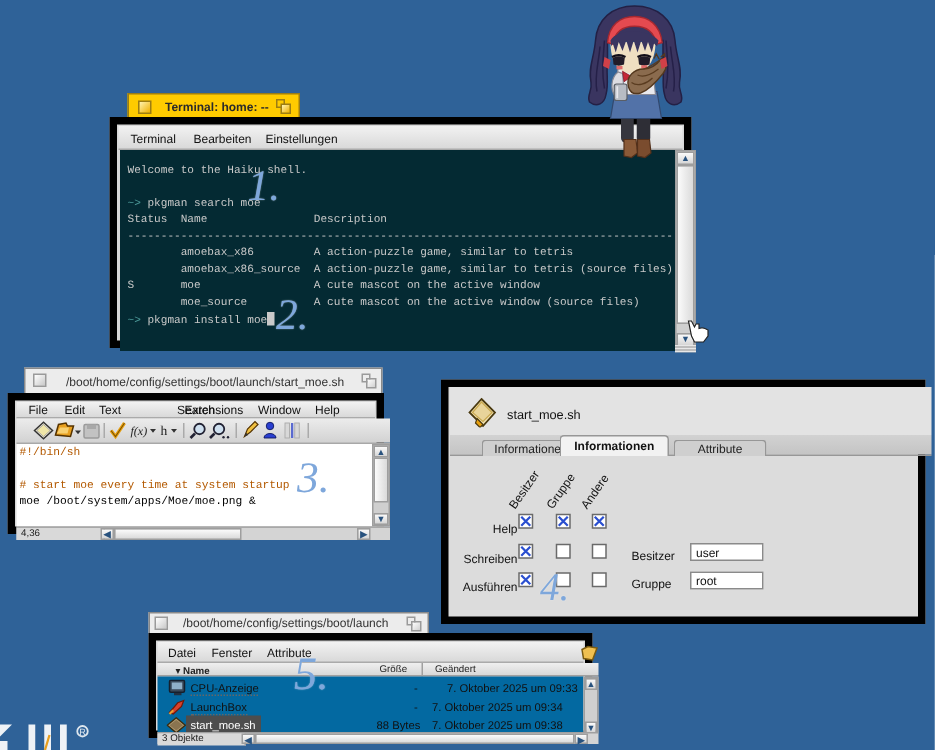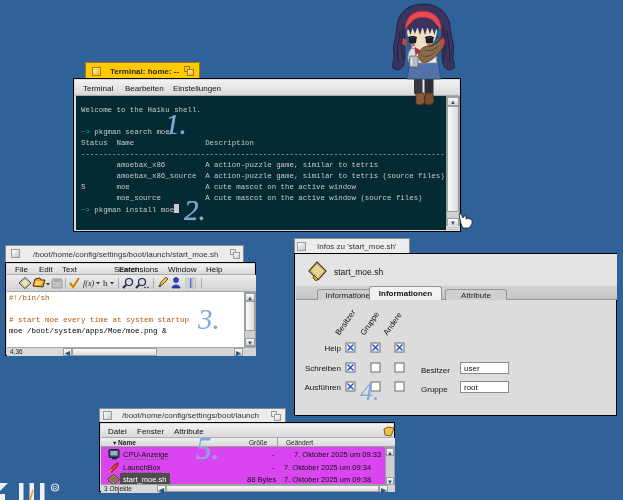--- a/index.html
+++ b/index.html
@@ -12,21 +12,21 @@
   .tab.active{background:#FFCB00;border:1px solid #9c7d13;}
   .closebox{position:absolute;width:9px;height:9px;background:linear-gradient(135deg,#ffffff,#c8c8c8);
     border:1px solid #9a9a9a;box-sizing:border-box;}
   .tab.active .closebox{background:linear-gradient(135deg,#fff3b0,#f0b000);border:1px solid #9c7d13;}
   .zoombox{position:absolute;width:10px;height:10px;}
   .ztl{position:absolute;left:0;top:0;width:6px;height:6px;border:1px solid #9a9a9a;background:#ECECEC;box-sizing:border-box;}
   .zbr{position:absolute;left:3px;top:3px;width:7px;height:7px;border:1px solid #9a9a9a;background:linear-gradient(135deg,#ffffff,#d0d0d0);box-sizing:border-box;}
   .tab.active .ztl{border-color:#9c7d13;background:#FFCB00;}
   .tab.active .zbr{border-color:#9c7d13;background:linear-gradient(135deg,#fff3b0,#f0b000);}
   .ttl{position:absolute;font-size:8px;font-weight:bold;color:#2a2a2a;white-space:nowrap;}
-  .body{position:absolute;background:#D8D8D8;border:1px solid #000000;box-sizing:border-box;}
+  .body{position:absolute;background:#D8D8D8;border:5px solid #000000;box-sizing:border-box;}
   .menubar{position:absolute;left:1px;right:1px;background:linear-gradient(#f2f2f2,#d9d9d9);
     border-bottom:1px solid #aaa;box-sizing:border-box;}
   .mi{position:absolute;font-size:8.5px;color:#111;white-space:nowrap;}
   
   .vsb{position:absolute;background:#cfcfcf;border:1px solid #9e9e9e;box-sizing:border-box;}
   .sbtn{position:absolute;background:linear-gradient(#fafafa,#d6d6d6);border:1px solid #9e9e9e;
     box-sizing:border-box;font-size:6px;color:#28527e;text-align:center;line-height:8px;font-weight:bold;}
   .sthumb{position:absolute;background:linear-gradient(90deg,#fbfbfb,#dadada);border:1px solid #9e9e9e;box-sizing:border-box;}
   .sthumbh{position:absolute;background:linear-gradient(#fbfbfb,#dadada);border:1px solid #9e9e9e;box-sizing:border-box;}
   
@@ -65,21 +65,21 @@
 <span style="color:#4b9797">~&gt;</span> pkgman install moe<span style="display:inline-block;width:4.5px;height:9px;background:#c9c9c9;vertical-align:-1.5px;"></span></div>
 
     <div class="vsb" style="left:372px;top:17px;width:14px;height:130px;">
       <div class="sbtn" style="left:0px;top:0px;width:12px;height:9px;">▲</div>
       <div class="sthumb" style="left:0px;top:9px;width:12px;height:106px;"></div>
       <div class="sbtn" style="left:0px;top:121px;width:12px;height:9px;">▼</div>
     </div>
     <div class="abs" style="left:372px;top:147px;width:14px;height:5px;background:repeating-linear-gradient(#e8e8e8 0 1px,#bdbdbd 1px 2px);"></div>
   </div>
 
-  <div class="tab" style="left:5px;top:245px;width:239px;height:29px;">
+  <div class="tab" style="left:16px;top:245px;width:239px;height:29px;">
     <div class="closebox" style="left:5px;top:3px;"></div>
     <div class="ttl" style="left:27px;top:4px;font-weight:normal;color:#333;">/boot/home/config/settings/boot/launch/start_moe.sh</div>
     <div class="zoombox" style="right:3px;top:3px;">
         <div class="ztl"></div>
         <div class="zbr"></div>
       </div>
   </div>
   <div class="body" style="left:5px;top:262px;width:251px;height:94px;">
     <div class="menubar" style="top:1px;height:11px;">
       <div class="mi" style="left:8px;top:1px;font-size:8px;">File</div>
@@ -148,24 +148,20 @@
     </div>
 
     <div class="abs" style="left:1px;top:84px;width:249px;height:9px;background:#d4d4d4;border-top:1px solid #a8a8a8;box-sizing:border-box;">
       <div class="abs" style="left:0;top:0;width:55px;height:8px;background:#d9d9d9;border-right:1px solid #9e9e9e;font-size:6.5px;color:#222;padding-left:3px;">4,36</div>
       <div class="sbtn" style="left:56px;top:0;width:9px;height:8px;">◀</div>
       <div class="sthumbh" style="left:65px;top:0;width:85px;height:8px;"></div>
       <div class="sbtn" style="left:227px;top:0;width:9px;height:8px;">▶</div>
     </div>
   </div>
 
-  <div class="tab" style="left:294px;top:238px;width:116px;height:15px;">
-    <div class="closebox" style="left:2px;top:3px;"></div>
-    <div class="ttl" style="left:22px;top:3px;font-weight:normal;color:#333;">Infos zu 'start_moe.sh'</div>
-  </div>
   <div class="body" style="left:294px;top:253px;width:323px;height:163px;background:#dcdcdc;">
 
     <div class="abs" style="left:1px;top:0;width:321px;height:32px;background:#e3e3e3;"></div>
     <svg class="abs" style="left:13px;top:7px;" width="19" height="20" viewBox="0 0 19 20">
       <polygon points="9,1 18,10 10,19 1,10" fill="#f0e0b0" stroke="#4a3a10" stroke-width="1.2"></polygon>
       <polygon points="9,3 16,10 10,16 3,10" fill="#e8d49a" stroke="#c8a850" stroke-width="0.8"></polygon>
       <polygon points="6,14 10,18 8,20 5,17" fill="#e8a010" stroke="#4a3a10" stroke-width="0.8"></polygon>
     </svg>
     <div class="abs" style="left:39px;top:13px;font-size:8.5px;color:#111;">start_moe.sh</div>
 
@@ -237,21 +233,21 @@
       <polygon points="1,3 5,1 11,2 8,10 2,9" fill="#f0c050" stroke="#7a5a10" stroke-width="1"></polygon>
     </svg>
 
     <div class="abs" style="left:1px;top:15px;width:294px;height:9px;background:linear-gradient(#efefef,#d8d8d8);border-bottom:1px solid #a0a0a0;box-sizing:border-box;font-size:6.5px;color:#222;">
       <span class="abs" style="left:12px;top:1px;">▾ <b>Name</b></span>
       <span class="abs" style="left:148px;top:1px;width:22px;">Größe</span>
       <span class="abs" style="left:185px;top:1px;">Geändert</span>
       <span class="abs" style="left:176px;top:0;width:1px;height:9px;background:#a0a0a0;"></span>
     </div>
 
-    <div class="abs" style="left:1px;top:24px;width:284px;height:37px;background:#d946ef;font-size:7.5px;color:#111;" id="rows">
+    <div class="abs" style="left:1px;top:24px;width:284px;height:37px;background:#0369a1;font-size:7.5px;color:#111;" id="rows">
 
       <svg class="abs" style="left:7px;top:2px;" width="12" height="11" viewBox="0 0 12 11">
         <rect x="1" y="0.5" width="10" height="8" rx="1" fill="#3a4a5a" stroke="#15202e"></rect>
         <rect x="2.5" y="2" width="7" height="4.5" fill="#8fb0c8"></rect>
         <rect x="4" y="9" width="5" height="1.5" fill="#223040"></rect>
       </svg>
       <span class="abs" style="left:22px;top:2.5px;border-bottom:1px dotted #666;">CPU-Anzeige</span>
       <span class="abs" style="left:171px;top:2.5px;">-</span>
       <span class="abs" style="left:193px;top:2.5px;">7. Oktober 2025 um 09:33</span>
 

